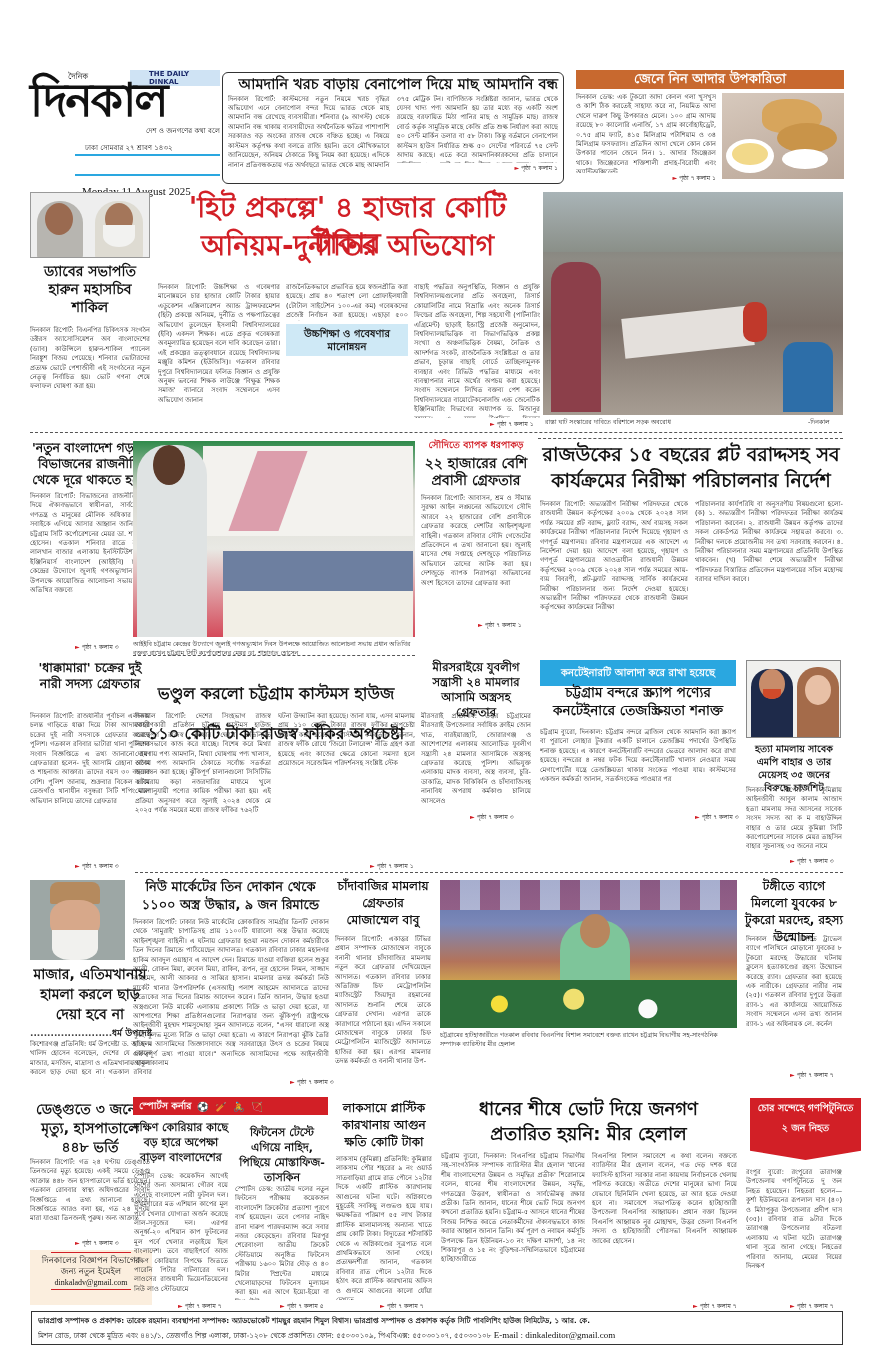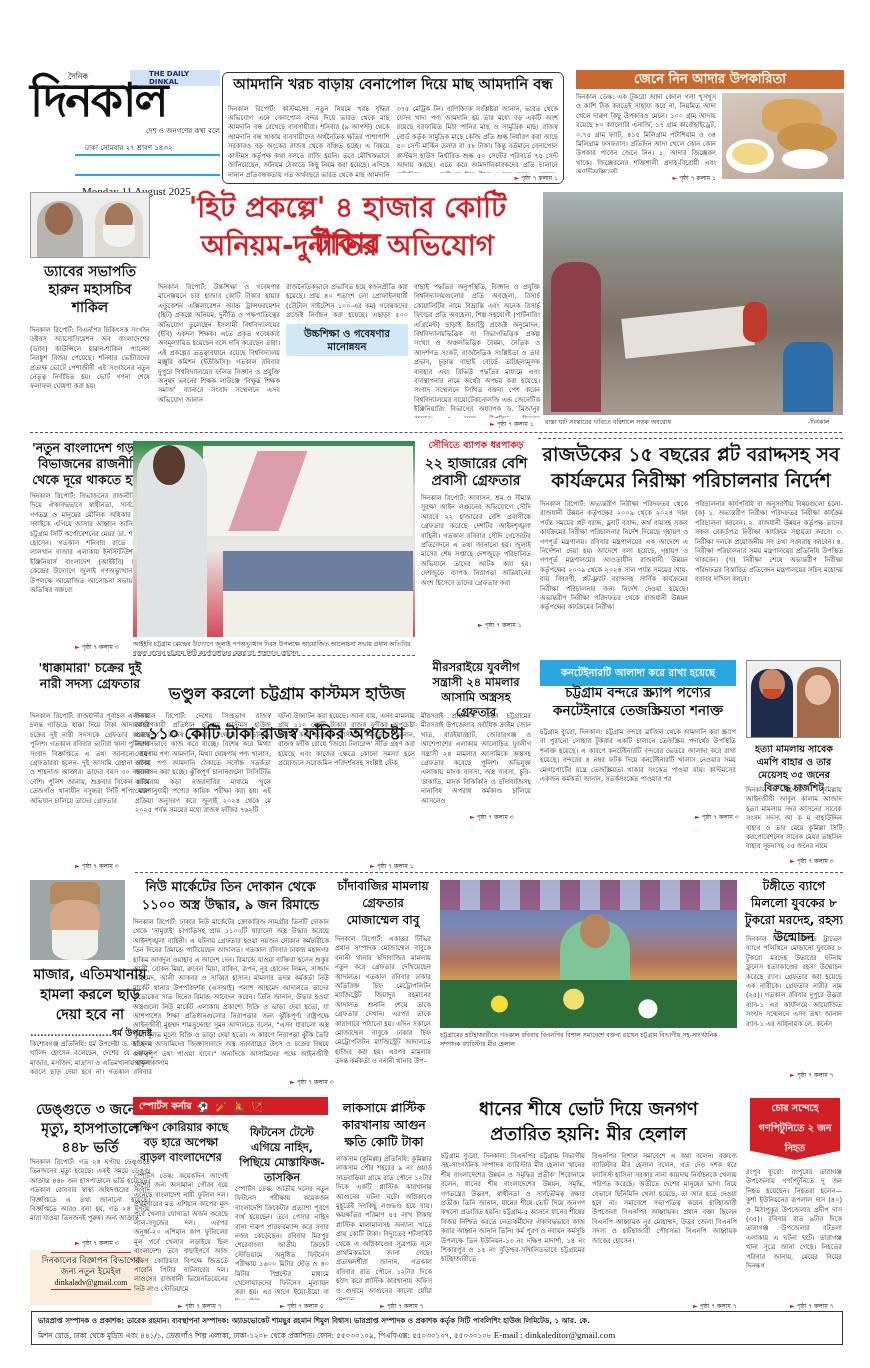--- a/index.html
+++ b/index.html
@@ -24,21 +24,21 @@
   <div class="abs" style="left:100px;top:0;font-size:7px;font-weight:bold;color:#1b2a6b;background:#cfe3f4;padding:0 19px;">THE DAILY DINKAL</div>
   <div class="abs logo" style="left:0;top:6px;line-height:48px;">দিনকাল</div>
   <div class="abs" style="right:0;top:55px;font-size:7px;">দেশ ও জনগণের কথা বলে</div>
   <div class="abs" style="left:55px;top:72px;font-size:7px;">ঢাকা সোমবার ২৭ শ্রাবণ ১৪৩২</div>
   <div class="abs" style="left:45px;top:84px;width:145px;border-top:2px solid #2aa7e0;"></div>
   <div class="abs" style="left:52px;top:88px;font-family:'Liberation Serif',serif;font-size:11px;margin-top:27px;">Monday 11 August 2025</div>
   <div class="abs" style="left:45px;top:104px;width:145px;border-top:2px solid #2aa7e0;"></div>
 </div>
 
 <div class="abs" style="left:222px;top:72px;width:342px;height:112px;border:1.3px solid #333;border-radius:6px;padding:3px 5px;">
-  <div class="hd" style="font-size:14.5px;margin-bottom:12px;">আমদানি খরচ বাড়ায় বেনাপোল দিয়ে মাছ আমদানি বন্ধ</div>
+  <div class="hd" style="font-size:14.5px;margin-bottom:2px;text-align:right;">আমদানি খরচ বাড়ায় বেনাপোল দিয়ে মাছ আমদানি বন্ধ</div>
   <div style="display:flex;gap:7px;">
     <div class="body-text" style="flex:1;height:76px;">দিনকাল রিপোর্ট: কাস্টমসের নতুন নিয়মে খরচ বৃদ্ধির অভিযোগ এনে বেনাপোল বন্দর দিয়ে ভারত থেকে মাছ আমদানি বন্ধ রেখেছে ব্যবসায়ীরা। শনিবার (৯ আগস্ট) থেকে আমদানি বন্ধ থাকায় ব্যবসায়ীদের অর্থনৈতিক ক্ষতির পাশাপাশি সরকারও বড় অংকের রাজস্ব থেকে বঞ্চিত হচ্ছে। এ বিষয়ে কাস্টমস কর্তৃপক্ষ কথা বলতে রাজি হয়নি। তবে মৌখিকভাবে জানিয়েছেন, অনিয়ম ঠেকাতে কিছু নিয়ম করা হয়েছে। এদিকে নানান প্রতিবন্ধকতায় গত অর্থবছরে ভারত থেকে মাছ আমদানি কমেছে ১৮ হাজার</div>
     <div style="flex:1;position:relative;">
       <div class="body-text" style="height:68px;">৩৭৫ মেট্রিক টন। বাণিজ্যিক সংশ্লিষ্টরা জানান, ভারত থেকে যেসব খাদ্য পণ্য আমদানি হয় তার মধ্যে বড় একটি অংশ রয়েছে বরফায়িত মিঠা পানির মাছ ও সামুদ্রিক মাছ। রাজস্ব বোর্ড কর্তৃক সামুদ্রিক মাছে কেজি প্রতি শুল্ক নির্ধারণ করা আছে ৫০ সেন্ট মার্কিন ডলার বা ৫৮ টাকা। কিন্তু বর্তমানে বেনাপোল কাস্টমস হাউস নির্ধারিত শুল্ক ৫০ সেন্টের পরিবর্তে ৭৫ সেন্ট আদায় করছে। এতে করে আমদানিকারকদের প্রতি চালানে অতিরিক্ত ২৫ সেন্ট বা বিশ টাকা গুণতে হচ্ছে। এছাড়াও আমদানিকৃত</div>
       <div class="cont" style="text-align:right;"><span class="arr">►</span><span>পৃষ্ঠা ৭ কলাম ১</span></div>
     </div>
   </div>
 </div>
 
 <div class="abs" style="left:576px;top:70px;width:268px;height:115px;">
@@ -114,21 +114,21 @@
 <div class="abs body-text" style="left:540px;top:500px;width:148px;height:135px;">দিনকাল রিপোর্ট: অভ্যন্তরীণ নিরীক্ষা পরিদফতর থেকে রাজধানী উন্নয়ন কর্তৃপক্ষের ২০০৯ থেকে ২০২৪ সাল পর্যন্ত সময়ের প্লট বরাদ্দ, ফ্ল্যাট বরাদ্দ, অর্থ ব্যয়সহ সকল কার্যক্রমের নিরীক্ষা পরিচালনার নির্দেশ দিয়েছে গৃহায়ণ ও গণপূর্ত মন্ত্রণালয়। রবিবার মন্ত্রণালয়ের এক আদেশে এ নির্দেশনা দেয়া হয়। আদেশে বলা হয়েছে, গৃহায়ণ ও গণপূর্ত মন্ত্রণালয়ের আওতাধীন রাজধানী উন্নয়ন কর্তৃপক্ষের ২০০৯ থেকে ২০২৪ সাল পর্যন্ত সময়ের আয়-ব্যয় বিবরণী, প্লট-ফ্ল্যাট বরাদ্দসহ সার্বিক কার্যক্রমের নিরীক্ষা পরিচালনার জন্য নির্দেশ দেওয়া হয়েছে। অভ্যন্তরীণ নিরীক্ষা পরিদফতর থেকে রাজধানী উন্নয়ন কর্তৃপক্ষের কার্যক্রমের নিরীক্ষা</div>
 <div class="abs body-text" style="left:695px;top:500px;width:148px;height:135px;">পরিচালনার কার্যপরিধি বা অনুসরণীয় বিষয়গুলো হলো- (ক) ১. অভ্যন্তরীণ নিরীক্ষা পরিদফতর নিরীক্ষা কার্যক্রম পরিচালনা করবেন। ২. রাজধানী উন্নয়ন কর্তৃপক্ষ তাদের সকল রেকর্ডপত্র নিরীক্ষা কার্যক্রমে সহায়তা করবে। ৩. নিরীক্ষা দলকে প্রয়োজনীয় সব তথ্য সরবরাহ করবেন। ৪. নিরীক্ষা পরিচালনার সময় মন্ত্রণালয়ের প্রতিনিধি উপস্থিত থাকবেন। (খ) নিরীক্ষা শেষে অভ্যন্তরীণ নিরীক্ষা পরিদফতর বিস্তারিত প্রতিবেদন মন্ত্রণালয়ের সচিব মহোদয় বরাবর দাখিল করবে।</div>
 
 <div class="abs dash" style="left:133px;top:655px;width:282px;"></div>
 
 <div class="abs hd" style="left:28px;top:660px;width:124px;font-size:12.5px;line-height:16px;">'ধাক্কামারা' চক্রের দুই নারী সদস্য গ্রেফতার</div>
 <div class="abs body-text" style="left:30px;top:712px;width:120px;height:150px;">দিনকাল রিপোর্ট: রাজধানীর পূর্বাচল এলাকায় চলন্ত গাড়িতে ধাক্কা দিয়ে টাকা আদায়কারী চক্রের দুই নারী সদস্যকে গ্রেফতার করেছে পুলিশ। গতকাল রবিবার ভাটারা থানা পুলিশের সংবাদ বিজ্ঞপ্তিতে এ তথ্য জানানো হয়। গ্রেফতাররা হলেন- দুই আসামি রেহানা বেগম ও শাহনাজ আক্তার। তাদের বয়স ৩০ বছরের বেশি। পুলিশ জানায়, শুক্রবার বিকেল ৫টায় তেজগাঁও থানাধীন বসুন্ধরা সিটি শপিং মলে অভিযান চালিয়ে তাদের গ্রেফতার</div>
 <div class="abs cont" style="left:75px;top:861px;"><span class="arr">►</span><span>পৃষ্ঠা ৭ কলাম ৩</span></div>
 
 <div class="abs hd" style="left:135px;top:696px;width:282px;font-size:16px;line-height:21px;margin-top:27px;">১১০ কোটি টাকা রাজস্ব ফাঁকির অপচেষ্টা</div>
-<div class="abs hd" style="left:146px;top:683px;width:282px;font-size:16px;line-height:21px;">ভণ্ডুল করলো চট্টগ্রাম কাস্টমস হাউজ</div>
+<div class="abs hd" style="left:135px;top:683px;width:282px;font-size:16px;line-height:21px;">ভণ্ডুল করলো চট্টগ্রাম কাস্টমস হাউজ</div>
 <div class="abs body-text" style="left:135px;top:712px;width:136px;height:155px;">দিনকাল রিপোর্ট: দেশের সিংহভাগ রাজস্ব আহরণকারী প্রতিষ্ঠান চট্টগ্রাম কাস্টমস হাউজ গুরুত্বপূর্ণ রাজস্ব সুরক্ষার ক্ষেত্রে প্রতিনিয়ত নিরলসভাবে কাজ করে যাচ্ছে। বিশেষ করে মিথ্যা ঘোষণায় পণ্য আমদানি, মিথ্যা ঘোষণায় পণ্য খালাস, অবৈধ পণ্য আমদানি ঠেকাতে সর্বোচ্চ সতর্কতা অবলম্বন করা হচ্ছে। ঝুঁকিপূর্ণ চালানগুলো সিসিটিভি ক্যামেরায় কড়া নজরদারির মাধ্যমে খুলে ঘোষণানুযায়ী পণ্যের কায়িক পরীক্ষা করা হয়। এই প্রক্রিয়া অনুসরণ করে জুলাই ২০২৪ থেকে মে ২০২৫ পর্যন্ত সময়ের মধ্যে রাজস্ব ফাঁকির ৭৬২টি</div>
 <div class="abs body-text" style="left:278px;top:712px;width:137px;height:145px;">ঘটনা উদ্ঘাটন করা হয়েছে। জানা যায়, এসব মামলায় প্রায় ১১০ কোটি টাকার রাজস্ব ফাঁকির অপচেষ্টা ভণ্ডুল করা হয়েছে। কাস্টমস কর্মকর্তারা জানান, রাজস্ব ফাঁকি রোধে 'জিরো টলারেন্স' নীতি গ্রহণ করা হয়েছে এবং কাজের ক্ষেত্রে কোনো সমস্যা হলে প্রয়োজনে সরেজমিন পরিদর্শনসহ সংশ্লিষ্ট স্টেক</div>
 <div class="abs cont" style="left:370px;top:861px;"><span class="arr">►</span><span>পৃষ্ঠা ৭ কলাম ১</span></div>
 
 <div class="abs hd" style="left:420px;top:660px;width:112px;font-size:11.5px;line-height:15px;">মীরসরাইয়ে যুবলীগ সন্ত্রাসী ২৪ মামলার আসামি অস্ত্রসহ গ্রেফতার</div>
 <div class="abs body-text" style="left:421px;top:712px;width:110px;height:100px;">মীরসরাই প্রতিনিধি: উত্তর চট্টগ্রামের মীরসরাই উপজেলার সর্বাধিক ক্রাইম জোন খাত, বারইয়ারহাট, জোরারগঞ্জ ও আশেপাশের এলাকায় আলোচিত যুবলীগ সন্ত্রাসী ২৪ মামলার আসামিকে অস্ত্রসহ গ্রেফতার করেছে পুলিশ। অভিযুক্ত এলাকায় মাদক ব্যবসা, অস্ত্র ব্যবসা, চুরি-ডাকাতি, মাদক বিকিকিনি ও চাঁদাবাজিসহ নানাবিধ অপরাধ কর্মকাণ্ড চালিয়ে আসলেও</div>
 <div class="abs cont" style="left:470px;top:812px;"><span class="arr">►</span><span>পৃষ্ঠা ৭ কলাম ৩</span></div>
 
 <div class="abs hd" style="left:540px;top:660px;width:196px;background:#2aa7e0;color:#fff;font-size:10px;padding:7px 0;">কনটেইনারটি আলাদা করে রাখা হয়েছে</div>
 <div class="abs hd" style="left:540px;top:683px;width:196px;font-size:13.5px;line-height:18px;">চট্টগ্রাম বন্দরে স্ক্র্যাপ পণ্যের কনটেইনারে তেজস্ক্রিয়তা শনাক্ত</div>
@@ -207,21 +207,21 @@
 <div class="abs hd" style="left:335px;top:1100px;width:98px;font-size:12px;line-height:17px;">লাকসামে প্লাস্টিক কারখানায় আগুন ক্ষতি কোটি টাকা</div>
 <div class="abs body-text" style="left:336px;top:1155px;width:96px;height:145px;">লাকসাম (কুমিল্লা) প্রতিনিধি: কুমিল্লার লাকসাম পৌর শহরের ৯ নং ওয়ার্ড সাতবাড়িয়া গ্রামে রাত পৌনে ১২টার দিকে একটি প্লাস্টিক কারখানায় আগুনের ঘটনা ঘটে। অগ্নিকাণ্ডে মুহূর্তেই সবকিছু লণ্ডভণ্ড হয়ে যায়। ক্ষয়ক্ষতির পরিমাণ ৫৫ লাখ টাকার প্লাস্টিক মালামালসহ অন্যান্য খাতে প্রায় কোটি টাকা। বিদ্যুতের শর্টসার্কিট থেকে এ অগ্নিকাণ্ডের সূত্রপাত বলে প্রাথমিকভাবে জানা গেছে। প্রত্যক্ষদর্শীরা জানান, গতকাল রবিবার রাত পৌনে ১২টার দিকে হঠাৎ করে প্লাস্টিক কারখানায় অফিস ও গুদামে আগুনের কালো ধোঁয়া দেখতে</div>
 <div class="abs cont" style="left:380px;top:1301px;"><span class="arr">►</span><span>পৃষ্ঠা ৭ কলাম ৭</span></div>
 
 <div class="abs hd" style="left:440px;top:1097px;width:297px;font-size:18px;line-height:24px;">ধানের শীষে ভোট দিয়ে জনগণ</div>
 <div class="abs hd" style="left:440px;top:1122px;width:297px;font-size:18px;line-height:24px;">প্রতারিত হয়নি: মীর হেলাল</div>
 <div class="abs body-text" style="left:441px;top:1152px;width:144px;height:155px;">চট্টগ্রাম ব্যুরো, দিনকাল: বিএনপির চট্টগ্রাম বিভাগীয় সহ-সাংগঠনিক সম্পাদক ব্যারিস্টার মীর হেলাল 'ধানের শীষ বাংলাদেশের উন্নয়ন ও সমৃদ্ধির প্রতীক' শিরোনামে বলেন, ধানের শীষ বাংলাদেশের উন্নয়ন, সমৃদ্ধি, গণতন্ত্রের উত্তরণ, স্বাধীনতা ও সার্বভৌমত্ব রক্ষার প্রতীক। তিনি জানান, ধানের শীষে ভোট দিয়ে জনগণ কখনো প্রতারিত হয়নি। চট্টগ্রাম-৫ আসনে ধানের শীষের বিজয় নিশ্চিত করতে নেতাকর্মীদের ঐক্যবদ্ধভাবে কাজ করার আহ্বান জানান তিনি। কর্ম পূরণ ও নবায়ন কর্মসূচি উপলক্ষে তিন ইউনিয়ন-১৩ নং দক্ষিণ মাদার্শা, ১৪ নং শিকারপুর ও ১৫ নং বুড়িশ্চর-সম্মিলিতভাবে চট্টগ্রামের হাটহাজারীতে</div>
 <div class="abs body-text" style="left:592px;top:1152px;width:145px;height:145px;">বিএনপির বিশাল সমাবেশে এ কথা বলেন। বক্তব্যে ব্যারিস্টার মীর হেলাল বলেন, গত দেড় দশক ধরে ফ্যাসিস্ট হাসিনা সরকার নানা কায়দায় নির্বাচনকে খেলায় পরিণত করেছে। অতীতে দেশের মানুষের ভাগ্য নিয়ে যেভাবে ছিনিমিনি খেলা হয়েছে, তা আর হতে দেওয়া হবে না। সমাবেশে সভাপতিত্ব করেন হাটহাজারী উপজেলা বিএনপির আহ্বায়ক। প্রধান বক্তা ছিলেন বিএনপি আহ্বায়ক নুর মোহাম্মদ, উত্তর জেলা বিএনপি সদস্য ও হাটহাজারী পৌরসভা বিএনপি আহ্বায়ক জাকের হোসেন।</div>
 <div class="abs cont" style="left:693px;top:1301px;"><span class="arr">►</span><span>পৃষ্ঠা ৭ কলাম ৭</span></div>
 
-<div class="abs" style="left:750px;top:1098px;width:90px;height:62px;background:#d21f26;color:#fff;text-align:center;font-weight:bold;font-size:9.5px;line-height:20px;clip-path:polygon(0 0,100% 0,100% 85%,50% 100%,0 85%);padding:0 3px;">
+<div class="abs" style="left:750px;top:1098px;width:111px;height:62px;background:#d21f26;color:#fff;text-align:center;font-weight:bold;font-size:9.5px;line-height:20px;clip-path:polygon(0 0,100% 0,100% 85%,50% 100%,0 85%);padding:0 3px;">
   <div>চোর সন্দেহে গণপিটুনিতে ২ জন নিহত</div>
 </div>
 <div class="abs body-text" style="left:746px;top:1168px;width:96px;height:130px;">রংপুর ব্যুরো: রংপুরের তারাগঞ্জ উপজেলায় গণপিটুনিতে দু জন নিহত হয়েছেন। নিহতরা হলেন— কুর্শা ইউনিয়নের রূপলাল দাস (৪০) ও মিঠাপুকুর উপজেলার প্রদীপ দাস (৩৫)। রবিবার রাত ৯টার দিকে তারাগঞ্জ উপজেলার বটতলা এলাকায় এ ঘটনা ঘটে। তারাগঞ্জ থানা সূত্রে জানা গেছে। নিহতের পরিবার জানায়, মেয়ের বিয়ের দিনক্ষণ</div>
 <div class="abs cont" style="left:790px;top:1301px;"><span class="arr">►</span><span>পৃষ্ঠা ৭ কলাম ৭</span></div>
 
 <div class="abs" style="left:31px;top:1311px;width:812px;height:34px;border:1px solid #333;padding:2px 6px;overflow:hidden;">
   <div style="font-size:7.2px;font-weight:bold;line-height:14px;white-space:nowrap;overflow:hidden;">ভারপ্রাপ্ত সম্পাদক ও প্রকাশক: তারেক রহমান। ব্যবস্থাপনা সম্পাদক: অ্যাডভোকেট শামছুর রহমান শিমুল বিশ্বাস। ভারপ্রাপ্ত সম্পাদক ও প্রকাশক কর্তৃক সিটি পাবলিশিং হাউজ লিমিটেড, ১ আর. কে.</div>
   <div style="font-size:7.2px;line-height:14px;white-space:nowrap;overflow:hidden;">
     <span>মিশন রোড, ঢাকা থেকে মুদ্রিত এবং ৪৪১/১, তেজগাঁও শিল্প এলাকা, ঢাকা-১২০৮ থেকে প্রকাশিত। ফোন: ৫৫০৩০১০৯, পিএবিএক্স: ৫৫০৩০১০৭, ৫৫০৩০১০৮</span>
     <span style="font-family:'Liberation Serif',serif;font-size:9px;">E-mail : dinkaleditor@gmail.com</span>

